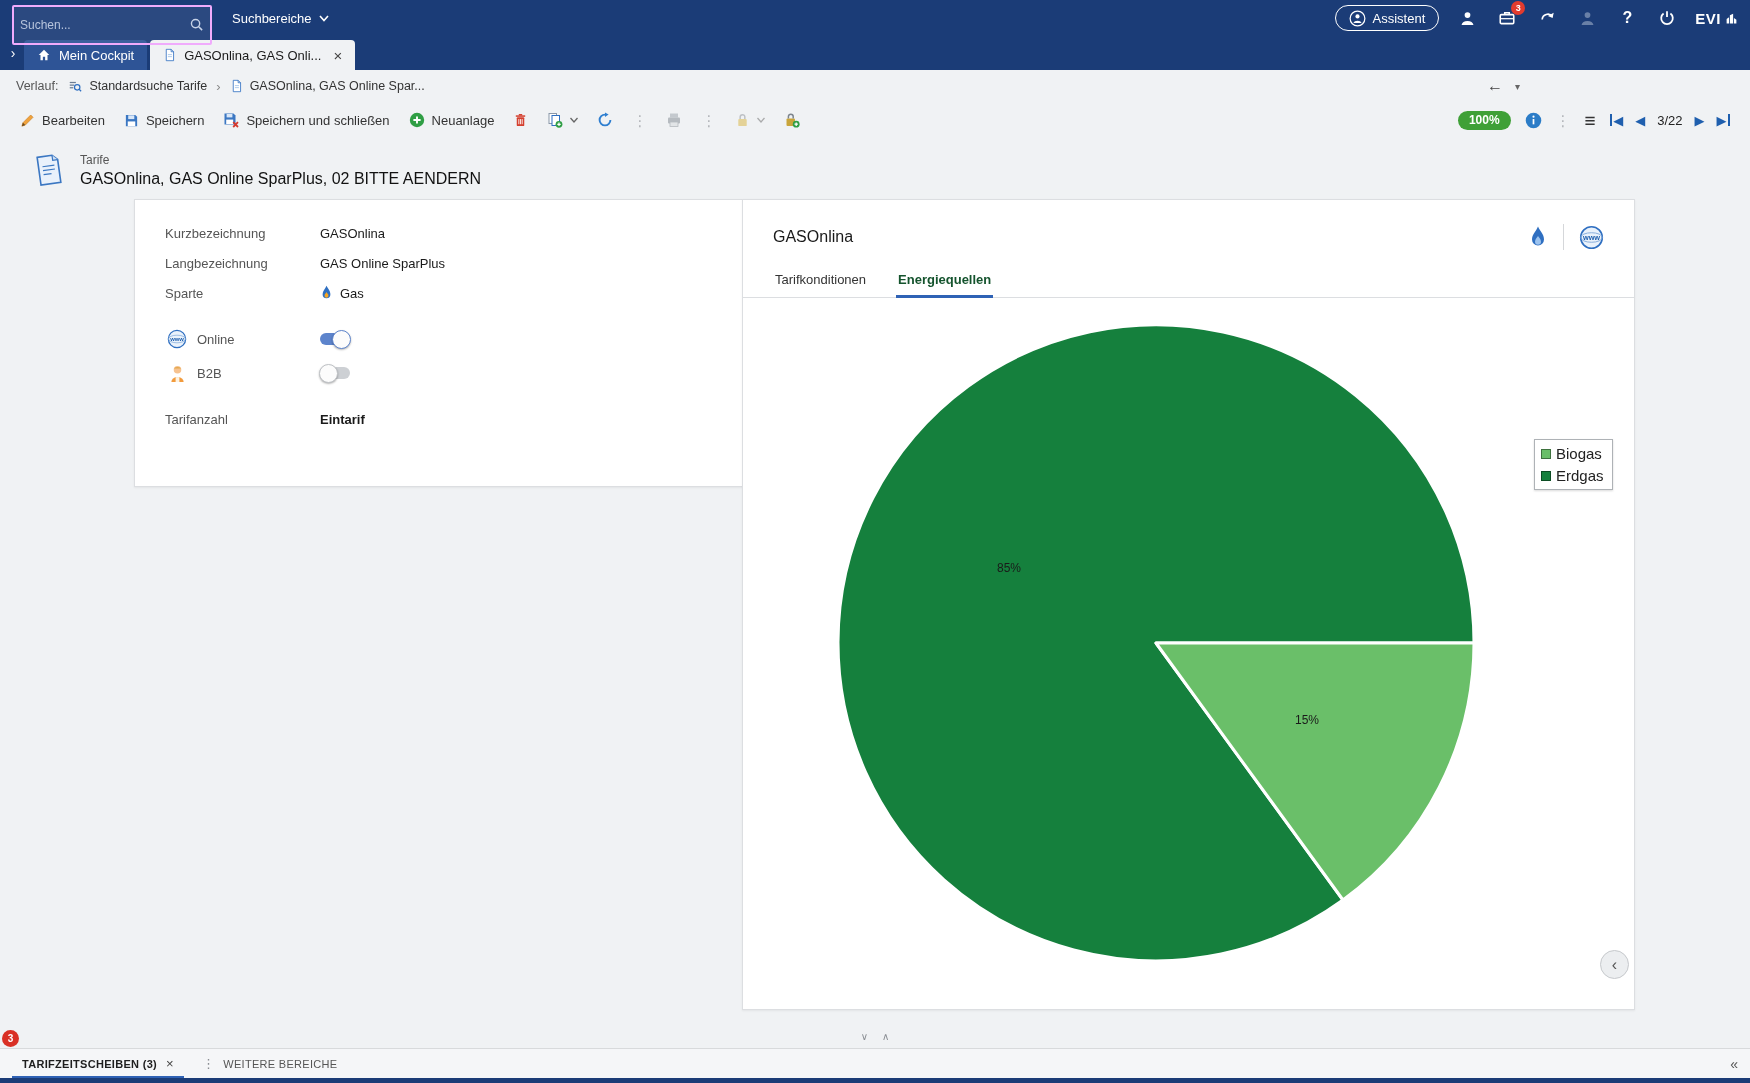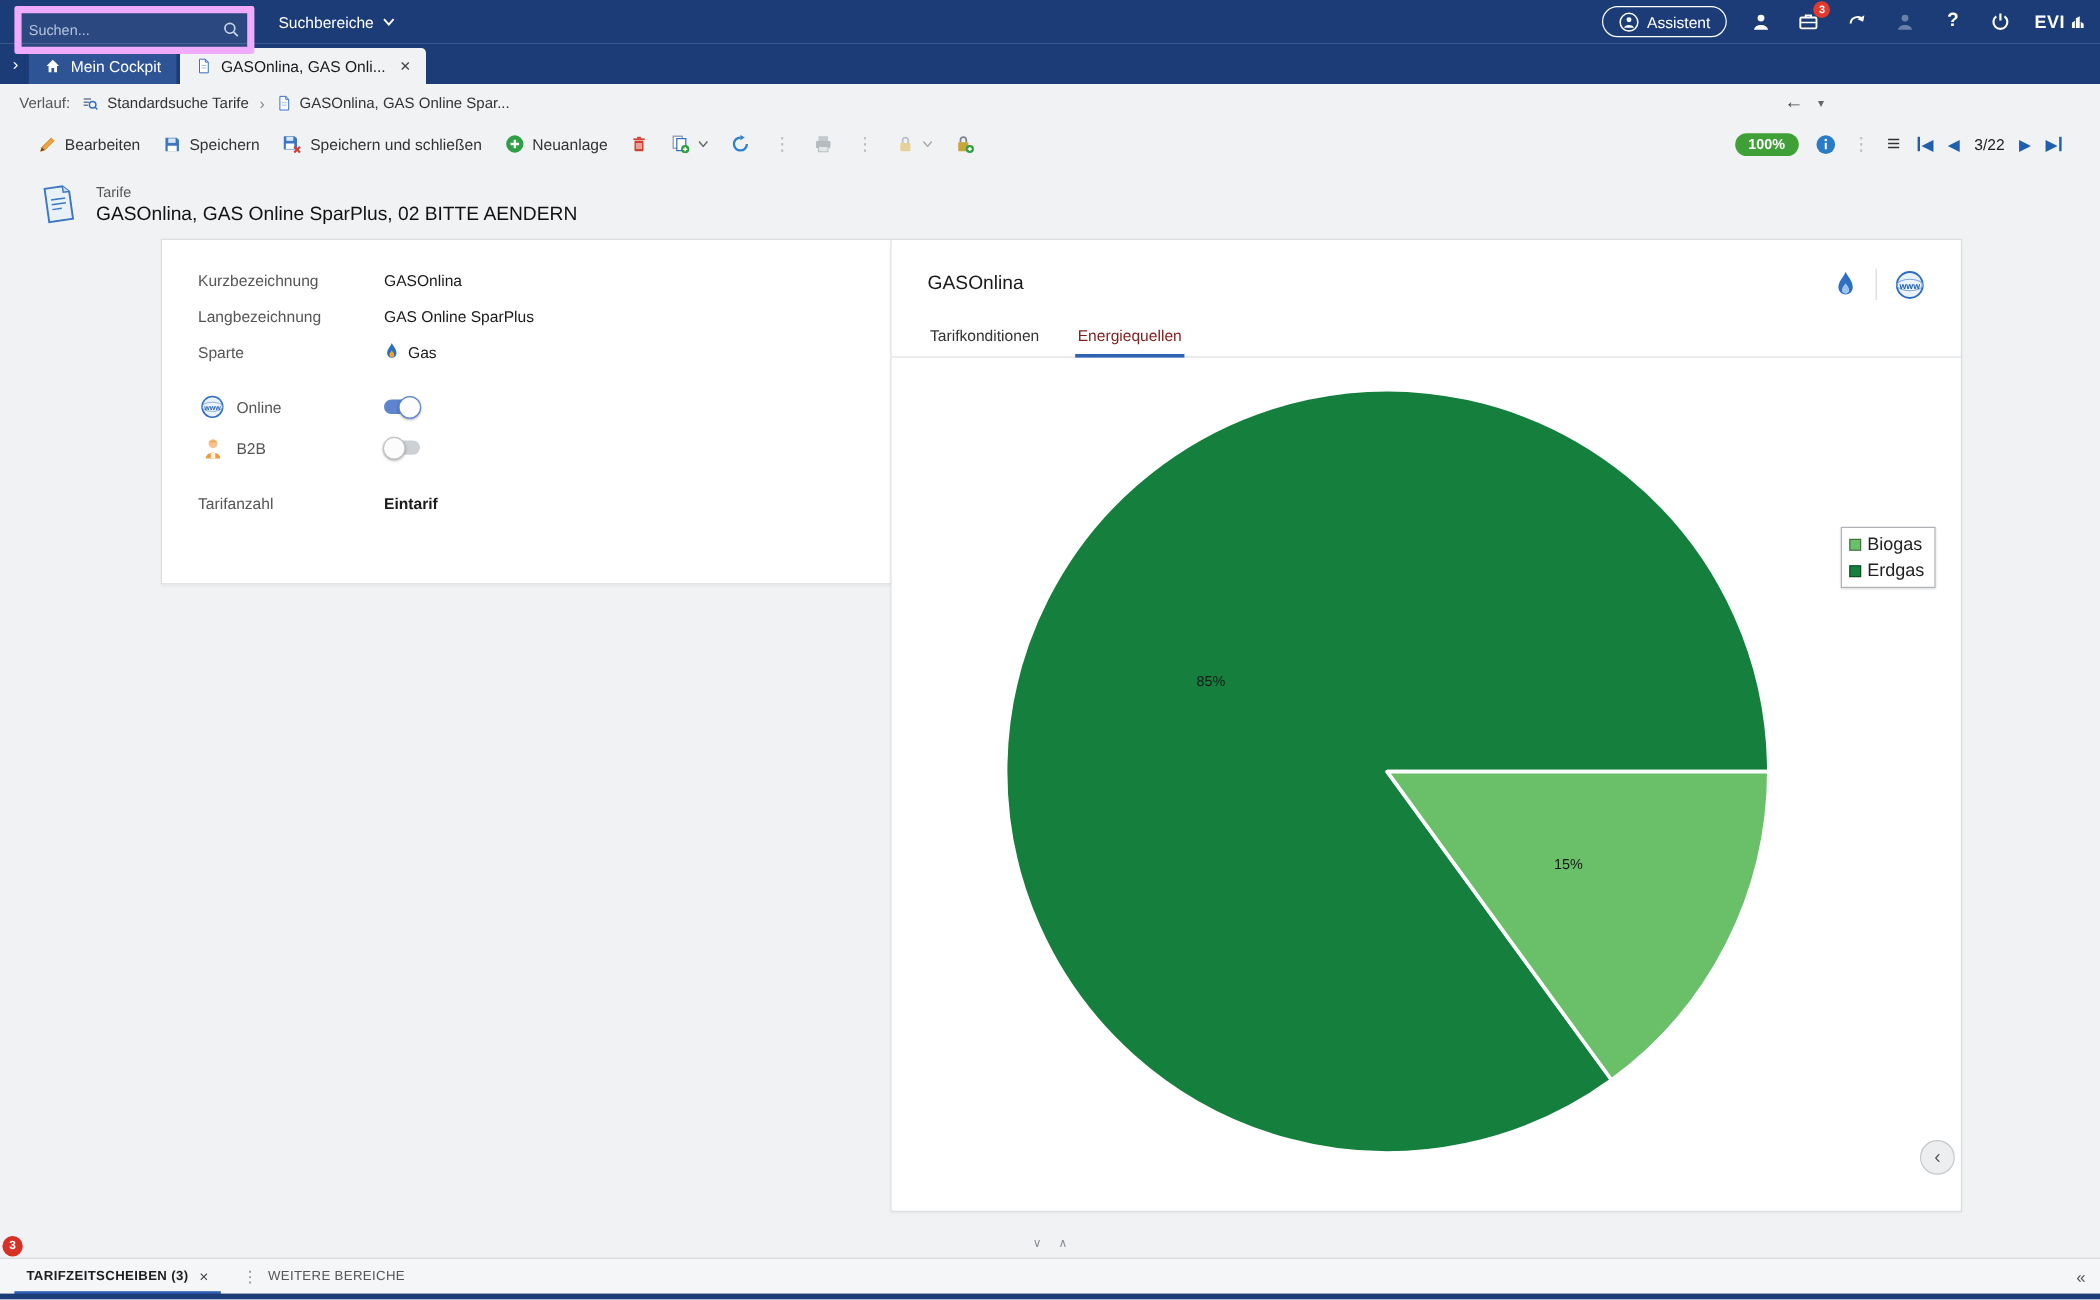--- a/index.html
+++ b/index.html
@@ -6,21 +6,21 @@
   html,body { width:1750px; height:1083px; }
   body { font-family:"Liberation Sans","DejaVu Sans",sans-serif; font-size:13px; color:#222;
          background:#f0f2f4; position:relative; overflow:hidden; }
   svg { display:block; }
   .ico { display:inline-flex; align-items:center; justify-content:center; }
 
   
   .topbar { position:absolute; top:0; left:0; width:1750px; height:36px; background:#1b3c77;
             display:flex; align-items:center; padding:0 12px; color:#fff; z-index:30; }
   .search-box { display:flex; align-items:center; width:200px; height:40px;
-                border:6px solid #f0abfc; border-radius:2px; background:rgba(255,255,255,.07); padding:0 6px;margin-top:13px; }
+                border:2px solid #f0abfc; border-radius:2px; background:rgba(255,255,255,.07); padding:0 6px;margin-top:13px; }
   .search-box input { flex:1; background:transparent; border:none; outline:none; color:#e8eef8;
                       font-size:12px; font-family:inherit; }
   .search-box input::placeholder { color:#b7c4dc; }
   .scope { display:flex; align-items:center; gap:7px; margin-left:20px; font-size:13px; }
   .topbar-right { margin-left:auto; display:flex; align-items:center; gap:16px; }
   .assistant-btn { display:flex; align-items:center; gap:7px; border:1px solid #fff; border-radius:13px;
                    height:26px; padding:0 13px; font-size:13px; background:transparent; color:#fff; }
   .icon-btn { position:relative; width:24px; height:24px; display:flex; align-items:center; justify-content:center; }
   .badge-red { position:absolute; top:-5px; right:-6px; min-width:14px; height:14px; border-radius:7px;
                background:#e23b2e; color:#fff; font-size:9px; font-weight:bold;
@@ -43,21 +43,21 @@
                     display:flex; align-items:center; padding:0 16px; font-size:12.5px; color:#333; }
   .crumb { display:flex; align-items:center; gap:7px; }
   .crumb-pre { color:#555; margin-right:10px; }
   .crumb-sep { color:#888; margin:0 9px; font-size:13px; }
   .bc-right { margin-left:auto; display:flex; align-items:center; gap:12px; color:#444; }
   .bc-right .arrow { font-size:16px; }
   .bc-right .caret { font-size:10px; color:#666; }
 
   
   .toolbar { position:absolute; top:102px; left:0; width:1750px; height:36px;
-             display:flex; align-items:center; padding:0 32px; gap:19px; color:#333; }
+             display:flex; align-items:center; padding:0 20px; gap:19px; color:#333; }
   .tool { display:flex; align-items:center; gap:7px; font-size:13px; white-space:nowrap; }
   .tool.grayed { opacity:.5; }
   .tool-divider { color:#b4b7bb; font-size:15px; line-height:1; }
   .toolbar-right { margin-left:auto; display:flex; align-items:center; gap:14px; }
   .zoom-badge { background:#3fa037; color:#fff; border-radius:10px; padding:2.5px 11px;
                 font-size:12px; font-weight:bold; }
   .menu-glyph { font-size:19px; color:#333; line-height:1; }
   .pager { display:flex; align-items:center; gap:12px; }
   .pager .count { color:#222; font-size:13px; }
   .navtri { color:#1f5fae; font-size:13px; line-height:1; display:flex; align-items:center; }
@@ -90,21 +90,21 @@
   .toggle[data-state="on"] { background:#5d84cc; }
   .toggle[data-state="on"] .knob { left:auto; right:-1px; border-color:#5d84cc; }
 
   
   .dc-header { display:flex; align-items:center; padding:24px 30px 0 30px; }
   .dc-title { font-size:16px; color:#1a1a1a; }
   .dc-icons { margin-left:auto; display:flex; align-items:center; gap:15px; }
   .dc-divider { width:1px; height:26px; background:#d5d7da; }
   .dc-tabs { display:flex; gap:28px; padding:0 30px; margin-top:14px; border-bottom:1px solid #dcdee1; }
   .dc-tab { padding:8px 2px 10px; font-size:13px; color:#333; position:relative; white-space:nowrap; }
-  .dc-tab.active { font-weight:normal; color:#7f1d1d; }
+  .dc-tab.active { font-weight:bold; color:#14532d; }
   .dc-tab.active::after { content:""; position:absolute; left:0; right:0; bottom:-1px; height:3px; background:#2f62b5; }
 
   .chart-wrap { position:relative; }
   .legend { position:absolute; left:791px; top:141px; background:#fff; border:1px solid #aeb2b6;
             box-shadow:0 1px 2px rgba(0,0,0,.15); padding:5px 8px 5px 6px; display:flex;
             flex-direction:column; gap:5px; }
   .legend-item { display:flex; align-items:center; gap:5px; font-size:15px; color:#222; white-space:nowrap; }
   .legend-swatch { width:10px; height:10px; border:1px solid rgba(0,0,0,.4); }
 
   

